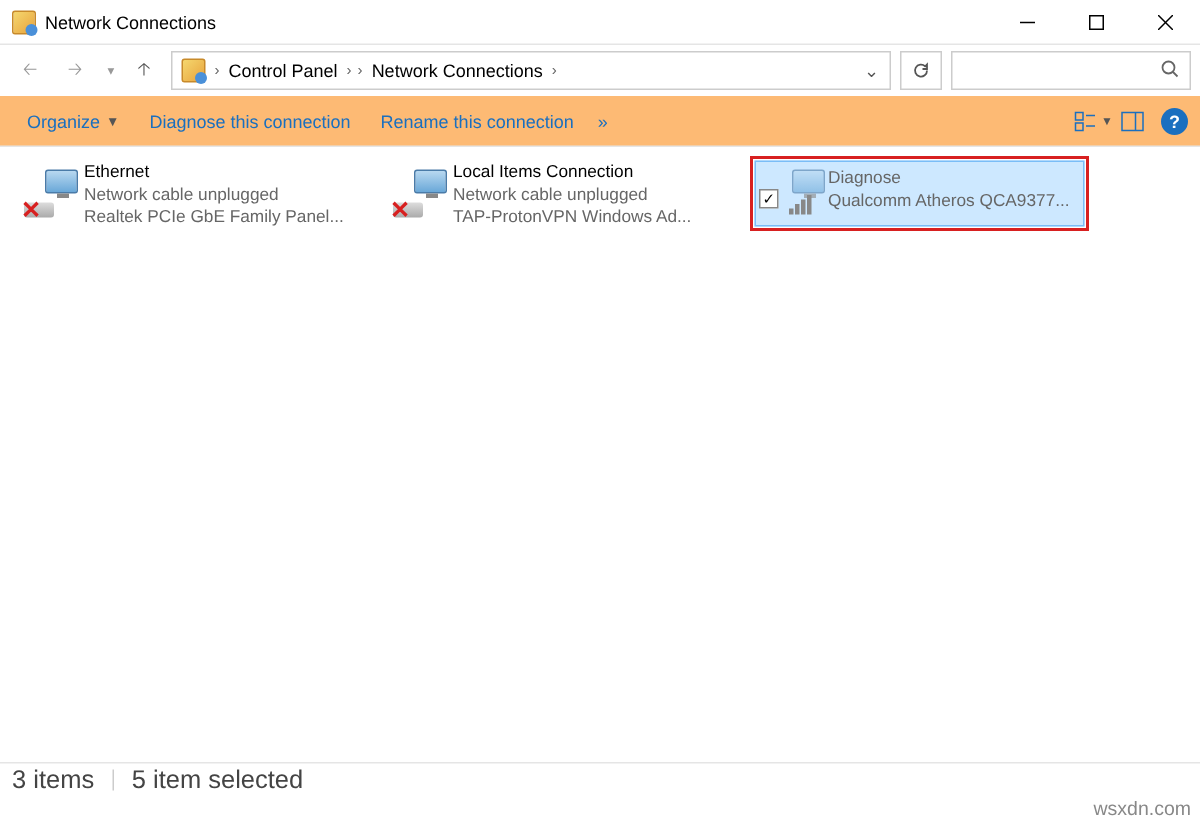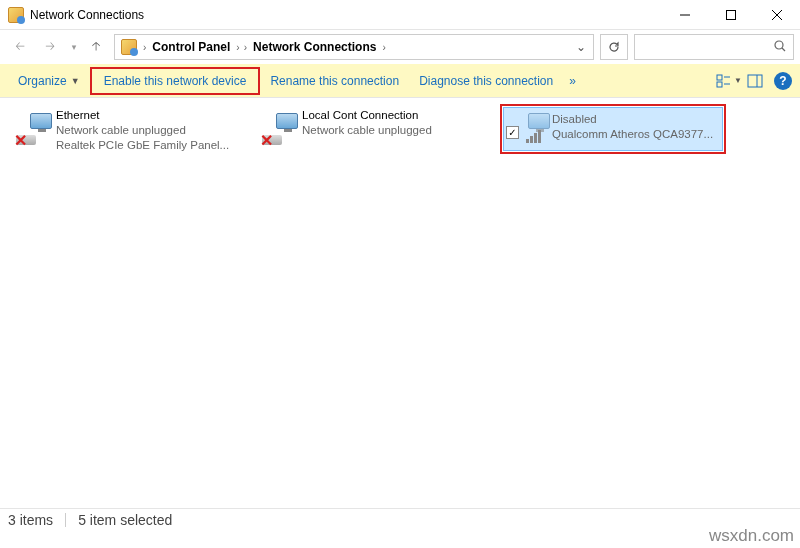--- a/index.html
+++ b/index.html
@@ -10,52 +10,52 @@
 .titlebar .title-icon { width: 16px; height: 16px; margin-right: 6px; }
 .titlebar .title-text { flex: 1; font-size: 12px; }
 .titlebar .win-btn { width: 46px; height: 30px; display: flex; align-items: center; justify-content: center; color: #000; }
 
 
 .navbar { display: flex; align-items: center; height: 34px; padding: 0 6px; gap: 2px; }
 .nav-arrow { width: 28px; height: 28px; display: flex; align-items: center; justify-content: center; color: #999; border-radius: 2px; }
 .nav-up { width: 24px; height: 28px; display: flex; align-items: center; justify-content: center; color: #555; }
 .addr { flex: 1; display: flex; align-items: center; height: 26px; border: 1px solid #ccc; margin: 0 4px; padding: 0 2px; }
 .addr .addr-icon { width: 16px; height: 16px; margin: 0 4px; }
-.crumb { padding: 0 4px; height: 24px; display: flex; align-items: center; color: #000; font-weight: bold; }
+.crumb { padding: 0 4px; height: 24px; display: flex; align-items: center; color: #000; }
 .crumb-sep { color: #666; padding: 0 2px; font-size: 10px; }
 .addr .dropdown { margin-left: auto; width: 20px; text-align: center; color: #555; }
 .refresh { width: 28px; height: 26px; border: 1px solid #ccc; display: flex; align-items: center; justify-content: center; margin-right: 4px; }
 .searchbox { width: 160px; height: 26px; border: 1px solid #ccc; display: flex; align-items: center; padding: 0 6px; }
 .searchbox .sicon { margin-left: auto; color: #666; }
 
 
-.toolbar { display: flex; align-items: center; height: 34px; padding: 0 8px; background: #fef9c3; border-bottom: 1px solid #e5e5e5; gap: 0; }
+.toolbar { display: flex; align-items: center; height: 34px; padding: 0 8px; background: #fdba74; border-bottom: 1px solid #e5e5e5; gap: 0; }
 .tbtn { display: flex; align-items: center; height: 26px; padding: 0 10px; color: #1a6fbf; font-size: 12px; }
 .tbtn .chev { margin-left: 4px; font-size: 9px; color: #555; }
 .tspace { flex: 1; }
 .tbtn.highlight { border: 2px solid #d82020; padding: 0 12px; height: 28px; }
 .ticon { width: 26px; height: 26px; display: flex; align-items: center; justify-content: center; color: #1a6fbf; }
 .help-icon { width: 18px; height: 18px; border-radius: 50%; background: #1a6fbf; color: #fff; display: flex; align-items: center; justify-content: center; font-weight: bold; font-size: 12px; margin-left: 6px; }
 
 
 .content { padding: 6px 8px; height: calc(100% - 30px - 34px - 34px - 24px); overflow: auto; display: flex; flex-wrap: wrap; align-content: flex-start; gap: 4px 20px; }
 .conn { display: flex; width: 226px; height: 50px; padding: 2px 4px; }
 .conn .icon-area { width: 44px; display: flex; align-items: center; justify-content: center; position: relative; }
 .conn .text-area { flex: 1; overflow: hidden; padding-top: 2px; }
 .conn .text-area div { white-space: nowrap; overflow: hidden; text-overflow: ellipsis; line-height: 15px; font-size: 11.5px; }
 .conn .line2, .conn .line3 { color: #666; }
 .conn.selected { background: #cde8ff; border: 1px solid #7abdf7; position: relative; }
 .conn.selected-wrap { border: 2px solid #d82020; padding: 1px; }
 .conn .checkbox { position: absolute; left: 2px; top: 18px; width: 13px; height: 13px; border: 1px solid #888; background: #fff; display: flex; align-items: center; justify-content: center; font-size: 10px; }
 
 
-.statusbar { position: absolute; bottom: 18px; left: 0; right: 0; height: 22px; display: flex; align-items: center; padding: 0 8px; font-size: 14px; color: #444; gap: 12px; border-top: 1px solid #e5e5e5; }
+.statusbar { position: absolute; bottom: 18px; left: 0; right: 0; height: 22px; display: flex; align-items: center; padding: 0 8px; font-size: 17px; color: #444; gap: 12px; border-top: 1px solid #e5e5e5; }
 .statusbar .divider { width: 1px; height: 14px; background: #ccc; }
 
-.watermark { position: absolute; bottom: 2px; right: 6px; font-size: 17px; color: #888; }
+.watermark { position: absolute; bottom: 2px; right: 6px; font-size: 13px; color: #888; }
 
 
 .net-icon { position: relative; width: 40px; height: 40px; }
 .net-icon .monitor { width: 22px; height: 16px; background: linear-gradient(#b8d8f0,#6aa8d8); border: 1px solid #4a7ba8; border-radius: 2px; position: absolute; top: 4px; right: 2px; }
 .net-icon .monitor::after { content: ''; position: absolute; bottom: -4px; left: 7px; width: 8px; height: 3px; background: #888; }
 .net-icon .cable { width: 20px; height: 10px; background: linear-gradient(#ddd,#aaa); border-radius: 2px; position: absolute; bottom: 4px; left: 2px; }
 .net-icon .x-mark { position: absolute; bottom: 0; left: 0; width: 14px; height: 14px; color: #d82020; font-weight: bold; font-size: 16px; line-height: 12px; }
 .wifi-icon .bars { position: absolute; bottom: 6px; left: 4px; display: flex; align-items: flex-end; gap: 1px; }
 .wifi-icon .bars span { width: 3px; background: #888; }
 .wifi-icon .bars span:nth-child(1){height:4px} .wifi-icon .bars span:nth-child(2){height:7px} .wifi-icon .bars span:nth-child(3){height:10px} .wifi-icon .bars span:nth-child(4){height:13px}
@@ -115,28 +115,25 @@
         </svg>
     </span>
   </div>
 </div>
 
 <div class="toolbar">
   <div class="tbtn">
       <span>Organize</span>
       <span class="chev">▼</span>
     </div>
-  <div class="tbtn highlight">
-      <span>Enable this network device</span>
+  <div class="tbtn">
+      <span>Diagnose this connection</span>
     </div>
   <div class="tbtn">
       <span>Rename this connection</span>
-    </div>
-  <div class="tbtn">
-      <span>Diagnose this connection</span>
     </div>
   <div class="tbtn" style="padding:0 6px">
       <span>»</span>
     </div>
   <div class="tspace"></div>
   <div class="ticon">
     <svg width="16" height="14" viewBox="0 0 16 14">
         <rect x="1" y="1" width="5" height="5" fill="none" stroke="#1a6fbf"></rect>
         <rect x="1" y="8" width="5" height="5" fill="none" stroke="#1a6fbf"></rect>
         <line x1="8" y1="3" x2="14" y2="3" stroke="#1a6fbf"></line>
@@ -172,41 +169,42 @@
 
   <div class="conn">
     <div class="icon-area">
       <div class="net-icon">
           <div class="monitor"></div>
           <div class="cable"></div>
           <div class="x-mark">✕</div>
         </div>
     </div>
     <div class="text-area">
-      <div>Local Cont Connection</div>
+      <div>Local Items Connection</div>
       <div class="line2">Network cable unplugged</div>
+      <div class="line3">TAP-ProtonVPN Windows Ad...</div>
     </div>
   </div>
 
   <div class="conn selected-wrap">
     <div class="conn selected" style="width:100%;height:100%">
       <div class="checkbox">✓</div>
       <div class="icon-area" style="padding-left:14px">
         <div class="net-icon wifi-icon">
             <div class="monitor" style="opacity:0.6"></div>
             <div class="bars">
               <span></span>
               <span></span>
               <span></span>
               <span></span>
             </div>
           </div>
       </div>
       <div class="text-area">
-        <div class="line2">Disabled</div>
+        <div class="line2">Diagnose</div>
         <div class="line3">Qualcomm Atheros QCA9377...</div>
       </div>
     </div>
   </div>
 
 </div>
 
 <div class="statusbar">
   <span>3 items</span>
   <span class="divider"></span>

